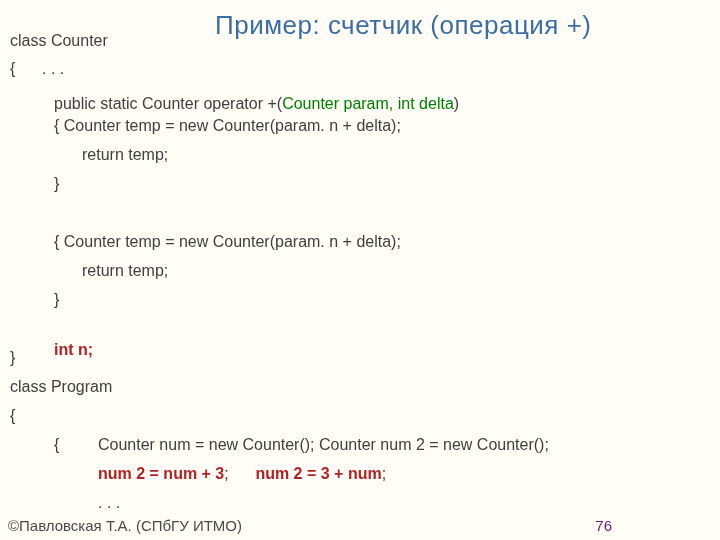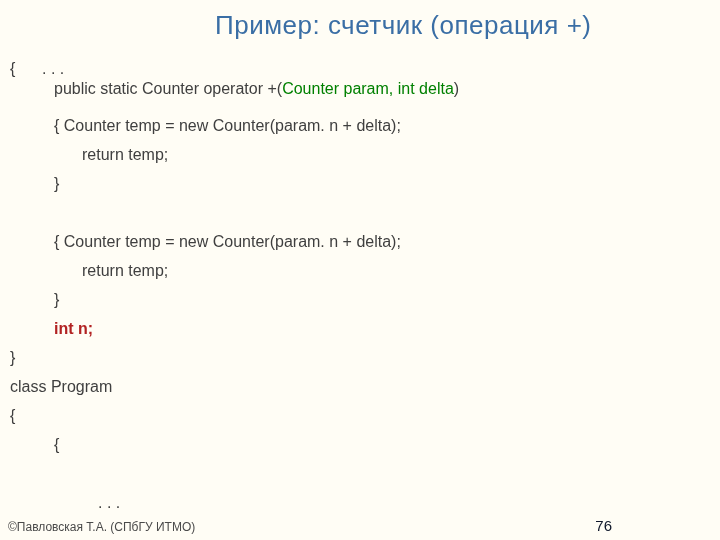--- a/index.html
+++ b/index.html
@@ -30,45 +30,46 @@
   .code {
     position: absolute;
     font-size: 16px;
     white-space: nowrap;
     font-family: Verdana, Geneva, sans-serif;
   }
   .footer-left {
     position: absolute;
     left: 8px;
     bottom: 6px;
-    font-size: 12px;
+    font-size: 15px;
     color: #4a4a4a;
   }
   .footer-right {
     position: absolute;
     right: 14px;
     bottom: 6px;
     font-size: 15px;
-    color: #0f172a;
+    color: #701a75;
   }
   .green { color: #008000; }
-  .redb { color: #b22222; font-weight: bold; }
+  .redb { color: #b22222; font-weight: bold; margin-top: 21px; }
 </style>
 </head>
 <body>
 
 <div class="slide">
 
   <div class="title">Пример: счетчик (операция +)</div>
 
+  <div class="code" style="top:32px; left:10px;">class Counter</div>
 
   <div class="code" style="top:60px; left:10px;">{</div>
   <div class="code" style="top:60px; left:42px;">. . .</div>
 
-  <div class="code" style="top:80px; left:54px;">
+  <div class="code" style="top:95px; left:54px;">
     <span>public static Counter operator +(</span><span class="green">Counter param, int delta</span><span>)</span>
   </div>
 
   <div class="code" style="top:117px; left:54px;">{  Counter temp = new Counter(param. n + delta);</div>
 
   <div class="code" style="top:146px; left:82px;">return temp;</div>
 
   <div class="code" style="top:175px; left:54px;">}</div>
 
 
@@ -80,19 +81,25 @@
 
   <div class="code redb" style="top:320px; left:54px;">int n;</div>
 
   <div class="code" style="top:349px; left:10px;">}</div>
 
   <div class="code" style="top:378px; left:10px;text-align:right;">class Program</div>
 
   <div class="code" style="top:407px; left:10px;">{</div>
 
   <div class="code" style="top:436px; left:54px;">{</div>
+  <div class="code" style="top:436px; left:98px;">Counter num = new Counter(); Counter num 2 = new Counter();</div>
 
+  <div class="code" style="top:465px; left:98px;">
+    <span class="redb">num 2 = num + 3</span><span>;</span>
+    &nbsp;&nbsp;&nbsp;&nbsp;
+    <span class="redb">num 2 = 3 + num</span><span>;</span>
+  </div>
 
   <div class="code" style="top:494px; left:98px;">. . .</div>
 
   <div class="footer-left">©Павловская Т.А. (СПбГУ ИТМО)</div>
   <div class="footer-right">76</div>
 </div>
 
 </body></html>

